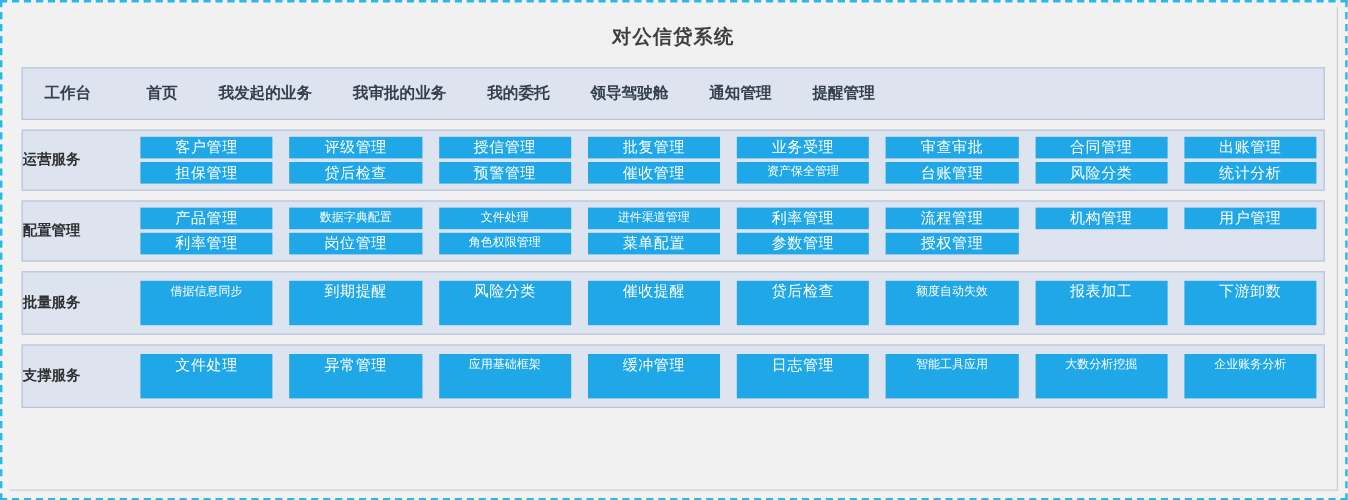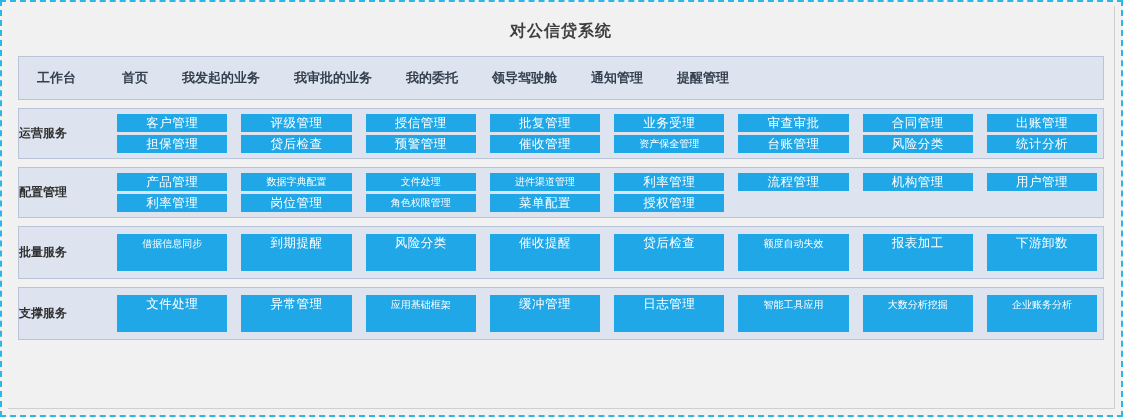--- a/index.html
+++ b/index.html
@@ -145,20 +145,21 @@
             <div class="btn small">文件处理</div>
             <div class="btn small">进件渠道管理</div>
             <div class="btn">利率管理</div>
             <div class="btn">流程管理</div>
             <div class="btn">机构管理</div>
             <div class="btn">用户管理</div>
             <div class="btn">利率管理</div>
             <div class="btn">岗位管理</div>
             <div class="btn small">角色权限管理</div>
             <div class="btn">菜单配置</div>
+            <div class="btn">参数管理</div>
             <div class="btn">授权管理</div>
           </div>
         </div>
         <div class="section one-row">
           <div class="sec-label">批量服务</div>
           <div class="grid">
             <div class="btn small">借据信息同步</div>
             <div class="btn">到期提醒</div>
             <div class="btn">风险分类</div>
             <div class="btn">催收提醒</div>

